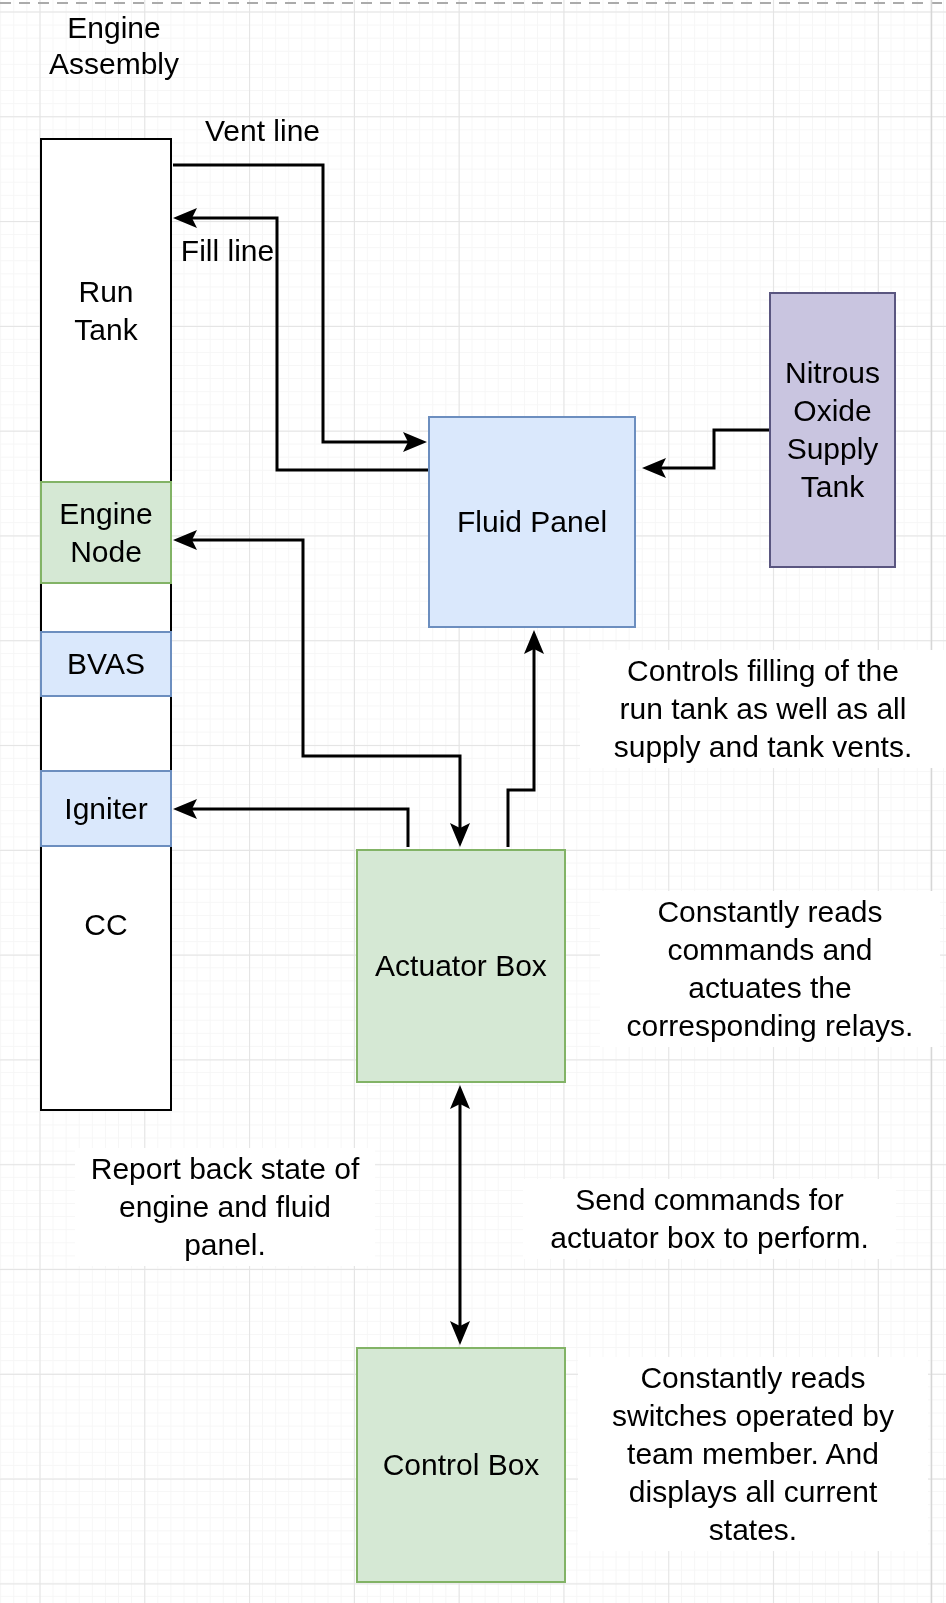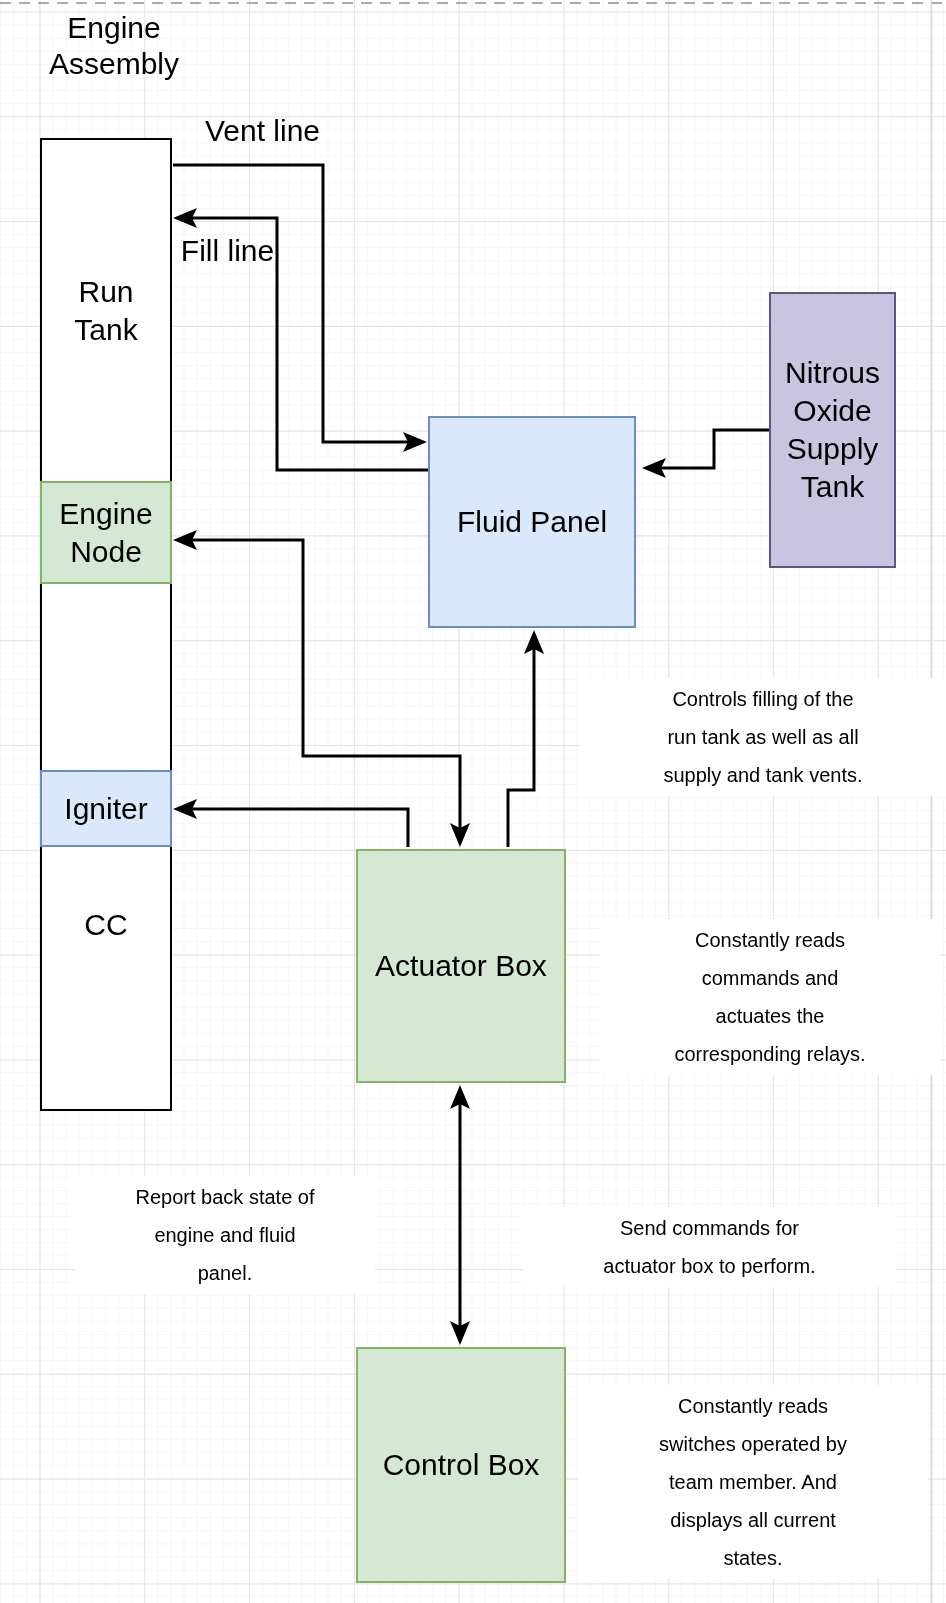--- a/index.html
+++ b/index.html
@@ -38,21 +38,21 @@
   .label{
     position:absolute;text-align:center;font-size:30px;line-height:38px;white-space:pre-line;
   }
   .title{left:28px;top:10px;width:172px;line-height:36px;}
   .run-tank-label{left:40px;top:273px;width:132px;}
   .cc-label{left:40px;top:906px;width:132px;}
   .vent-label{left:175px;top:112px;width:175px;}
   .fill-label{left:140px;top:232px;width:175px;}
   .note{
     position:absolute;background:#ffffff;text-align:center;
-    font-size:20px;line-height:38px;white-space:pre-line;padding:2px 0;margin-top:28px;
+    font-size:30px;line-height:38px;white-space:pre-line;padding:2px 0;
   }
   .note-fluid{left:580px;top:650px;width:366px;}
   .note-actuator{left:600px;top:891px;width:340px;}
   .note-report{left:75px;top:1148px;width:300px;}
   .note-send{left:523px;top:1179px;width:373px;}
   .note-control{left:578px;top:1357px;width:350px;}
   .edge{stroke:#000;stroke-width:3;fill:none;}
   .head{fill:#000;stroke:none;}
 </style>
 </head>
@@ -111,20 +111,23 @@
   <div class="label title">Engine
 Assembly</div>
 
   <div class="node tank"></div>
   <div class="label run-tank-label">Run
 Tank</div>
   <div class="node green engine-node">
     <span>Engine
 Node</span>
   </div>
+  <div class="node blue bvas">
+    <span>BVAS</span>
+  </div>
   <div class="node blue igniter">
     <span>Igniter</span>
   </div>
   <div class="label cc-label">CC</div>
 
   <div class="label vent-label">Vent line</div>
   <div class="label fill-label">Fill line</div>
 
   <div class="node blue fluid-panel">
     <span>Fluid Panel</span>

